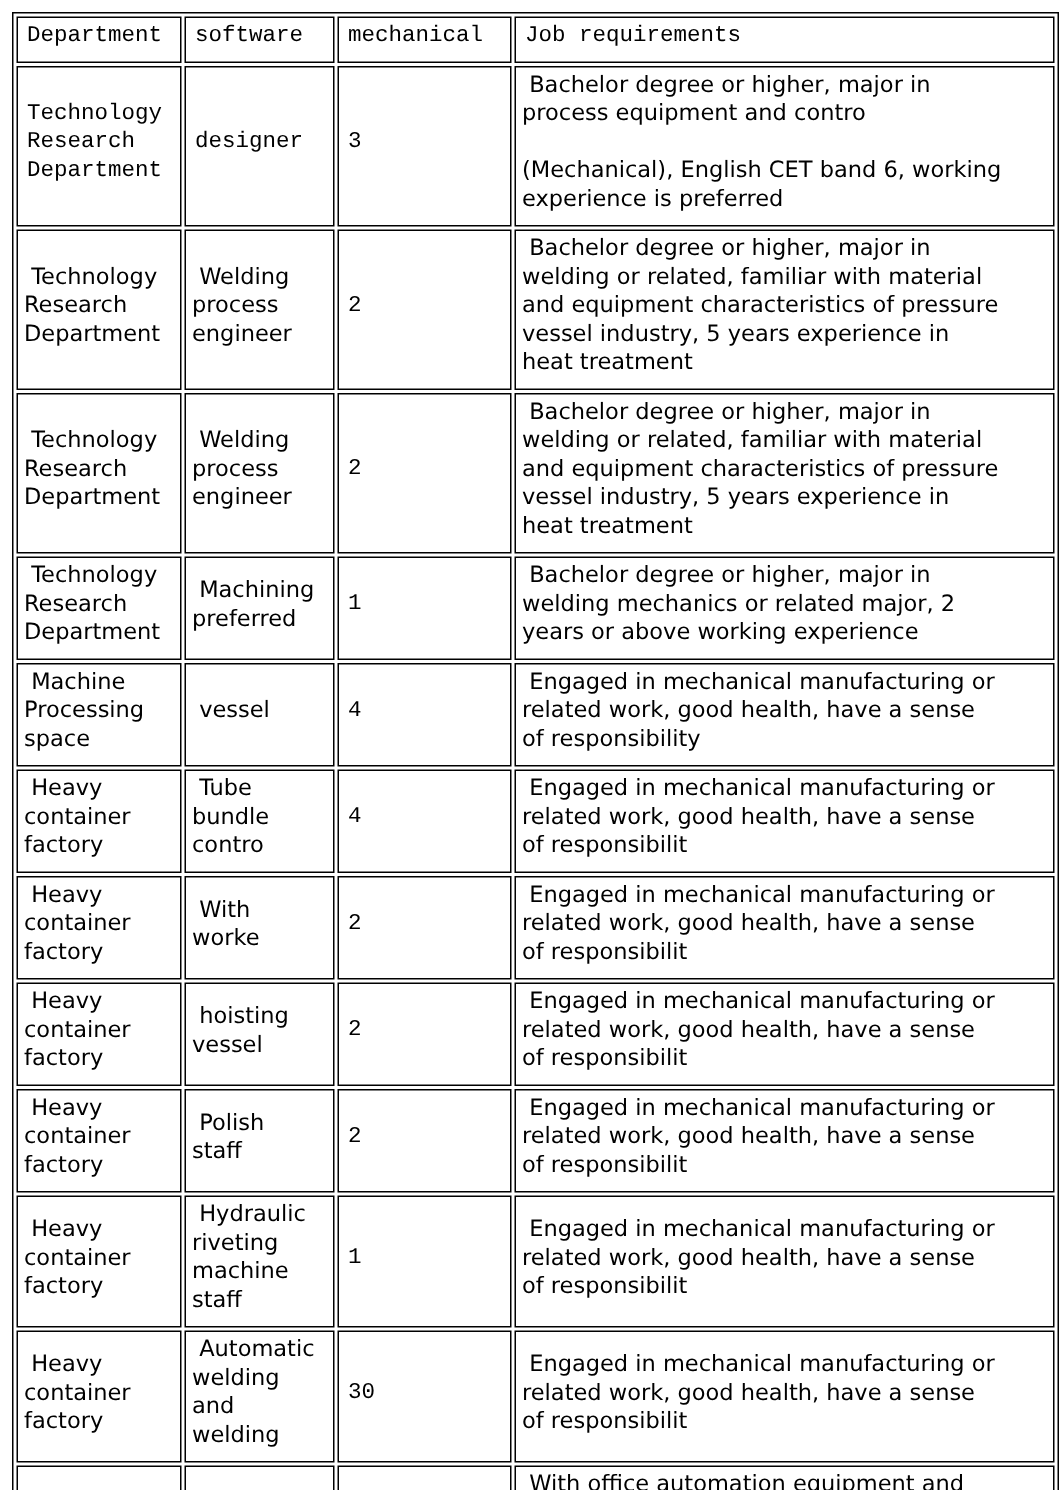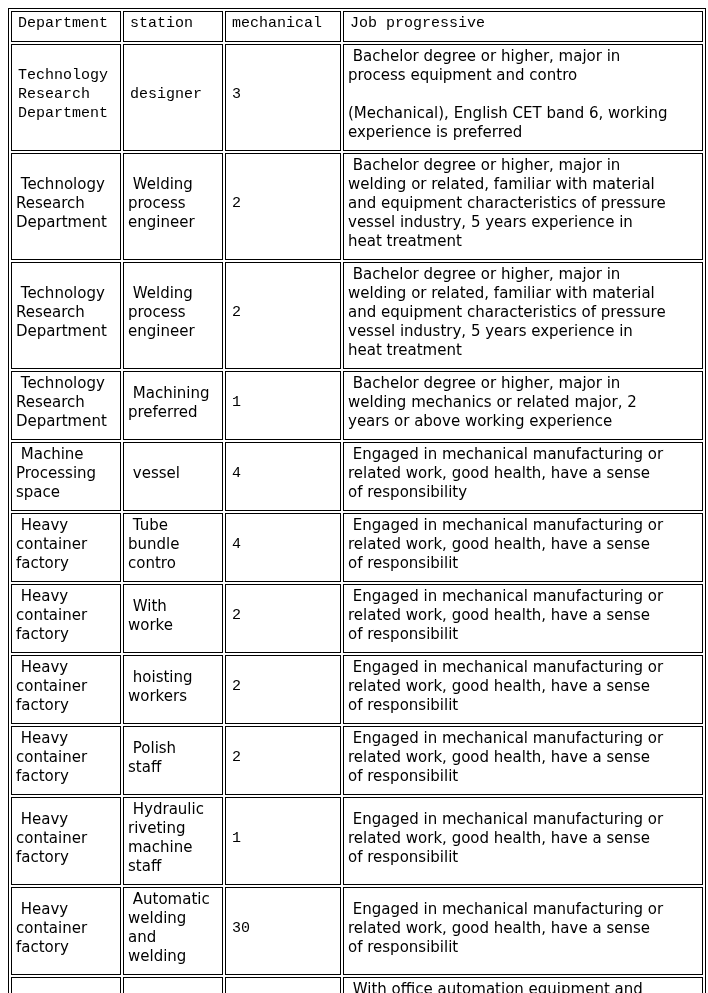--- a/index.html
+++ b/index.html
@@ -48,23 +48,23 @@
 <table class="jobs">
   <colgroup>
     <col style="width:110px">
     <col style="width:100px">
     <col style="width:116px">
     <col style="width:360px">
   </colgroup>
   <tbody id="table-body">
       <tr class="header-row">
         <td class="mono">Department</td>
-        <td class="mono">station</td>
+        <td class="mono">software</td>
         <td class="mono">mechanical</td>
-        <td class="mono">Job progressive</td>
+        <td class="mono">Job requirements</td>
       </tr>
       <tr style="height: 97px;">
         <td class="mono">Technology
 Research
 Department</td>
         <td class="mono">designer</td>
         <td class="mono">3</td>
         <td> Bachelor degree or higher, major in
 process equipment and contro
 
@@ -141,21 +141,21 @@
         <td class="mono">2</td>
         <td> Engaged in mechanical manufacturing or
 related work, good health, have a sense
 of responsibilit</td>
       </tr>
       <tr style="height: 62px;">
         <td> Heavy
 container
 factory</td>
         <td> hoisting
-workers</td>
+vessel</td>
         <td class="mono">2</td>
         <td> Engaged in mechanical manufacturing or
 related work, good health, have a sense
 of responsibilit</td>
       </tr>
       <tr style="height: 60px;">
         <td> Heavy
 container
 factory</td>
         <td> Polish

